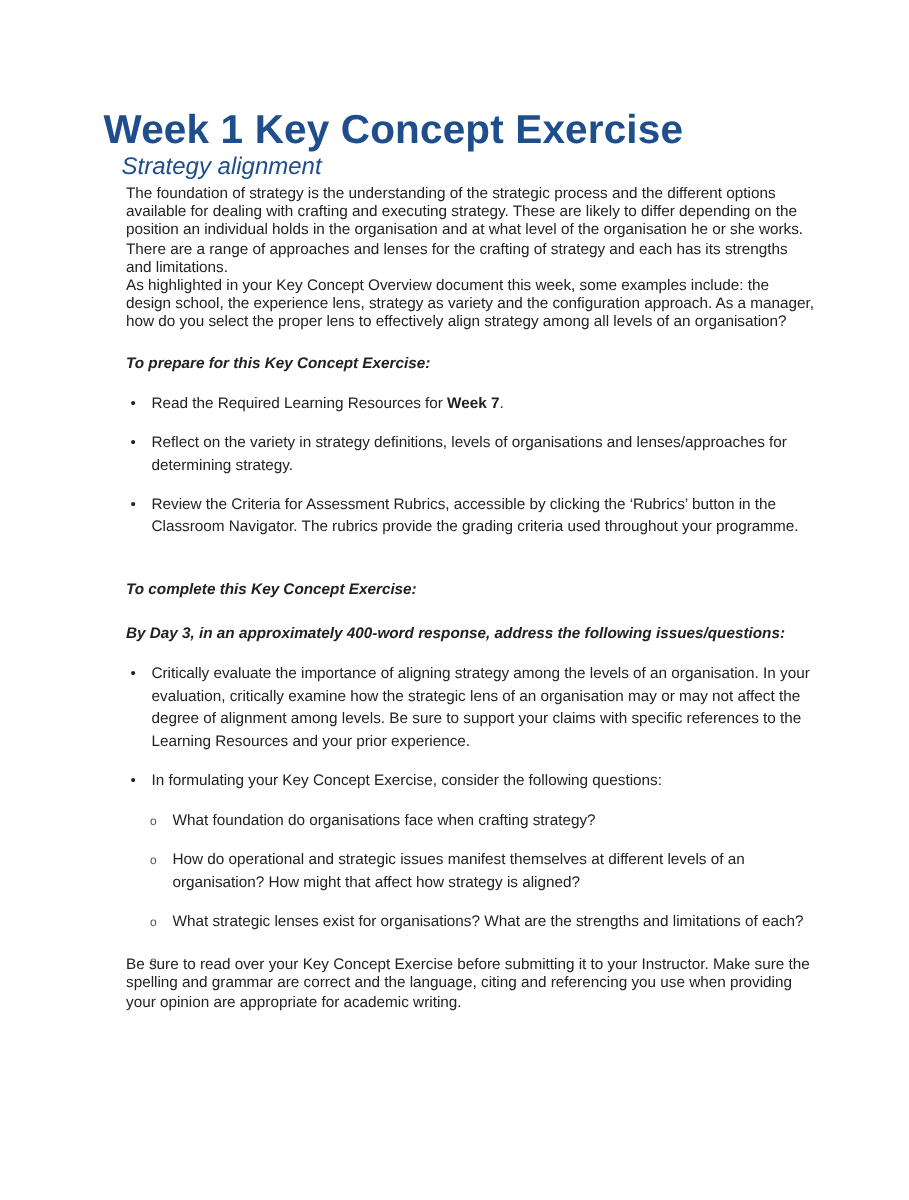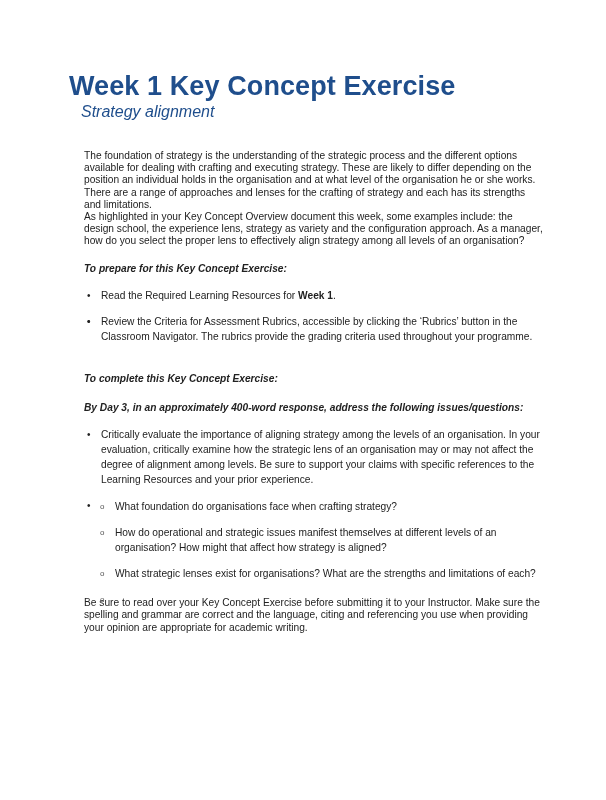--- a/index.html
+++ b/index.html
@@ -40,21 +40,21 @@
       margin: 0;
       font-style: italic;
       font-weight: normal;
       font-size: 16px;
       line-height: 20px;
       color: #1f4e8c;
     }
     .body {
       position: absolute;
       left: 84px;
-      top: 150px;
+      top: 124px;
       width: 460px;
       font-size: 10.2px;
       line-height: 12.2px;
       color: #222;
     }
     .para {
       margin: 0;
     }
     .heading {
       font-weight: bold;
@@ -106,41 +106,43 @@
 
   <div class="body">
     <p class="para">The foundation of strategy is the understanding of the strategic process and the different options available for dealing with crafting and executing strategy. These are likely to differ depending on the position an individual holds in the organisation and at what level of the organisation he or she works. There are a range of approaches and lenses for the crafting of strategy and each has its strengths and limitations.</p>
     <p class="para">As highlighted in your Key Concept Overview document this week, some examples include: the design school, the experience lens, strategy as variety and the configuration approach. As a manager, how do you select the proper lens to effectively align strategy among all levels of an organisation?</p>
 
     <p class="heading" style="margin-top:15px;">To prepare for this Key Concept Exercise:</p>
 
     <ul class="bullets" style="margin-top:13px;">
       <li>
         <span class="bullet-dot">•</span>
-        <span>Read the Required Learning Resources for </span><span class="b">Week 1</span><span>.</span>
+        <span>Read the Required Learning Resources for </span><span class="b">Week 7</span><span>.</span>
       </li>
       <li style="margin-top:11px;">
         <span class="bullet-dot">•</span>
+        <span>Reflect on the variety in strategy definitions, levels of organisations and lenses/approaches for determining strategy.</span>
       </li>
       <li style="margin-top:11px;">
         <span class="bullet-dot">•</span>
         <span>Review the Criteria for Assessment Rubrics, accessible by clicking the ‘Rubrics’ button in the Classroom Navigator. The rubrics provide the grading criteria used throughout your programme.</span>
       </li>
     </ul>
 
     <p class="heading" style="margin-top:29px;">To complete this Key Concept Exercise:</p>
     <p class="heading" style="margin-top:17px;">By Day 3, in an approximately 400-word response, address the following issues/questions:</p>
 
     <ul class="bullets" style="margin-top:13px;">
       <li>
         <span class="bullet-dot">•</span>
         <span>Critically evaluate the importance of aligning strategy among the levels of an organisation. In your evaluation, critically examine how the strategic lens of an organisation may or may not affect the degree of alignment among levels. Be sure to support your claims with specific references to the Learning Resources and your prior experience.</span>
       </li>
       <li style="margin-top:11px;">
         <span class="bullet-dot">•</span>
+        <span>In formulating your Key Concept Exercise, consider the following questions:</span>
       </li>
     </ul>
 
     <ul class="sub" style="margin-top:12px;">
       <li>
         <span class="sub-dot">o</span>
         <span>What foundation do organisations face when crafting strategy?</span>
       </li>
       <li style="margin-top:11px;">
         <span class="sub-dot">o</span>

